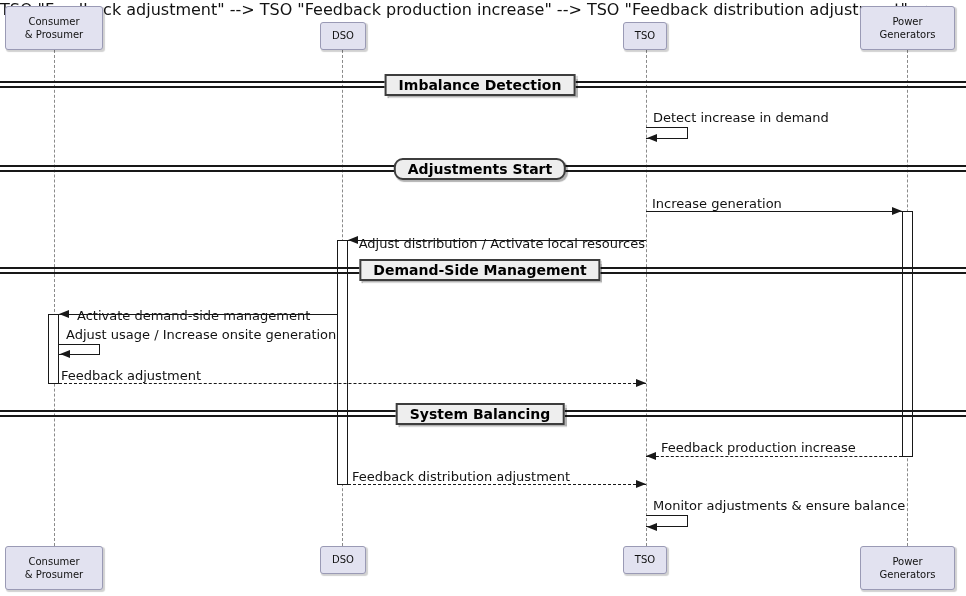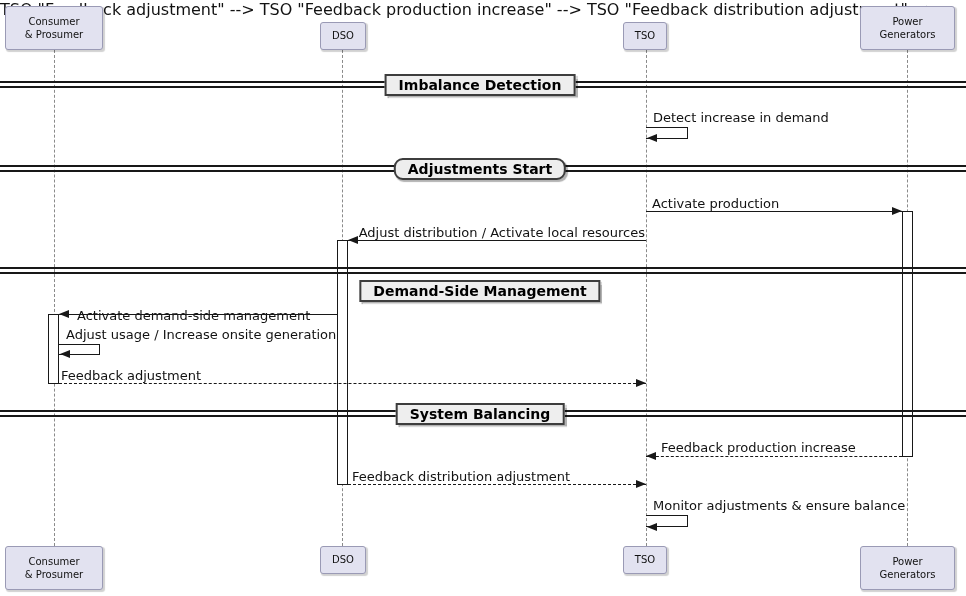--- a/index.html
+++ b/index.html
@@ -50,21 +50,21 @@
 
   
   <div class="divider-lines" style="top:81px;"></div>
   <div class="divider-lines" style="top:165px;"></div>
   <div class="divider-lines" style="top:267px;"></div>
   <div class="divider-lines" style="top:410px;"></div>
 
   
   <div class="divider-box" style="top:74px;">Imbalance Detection</div>
   <div class="divider-box" style="top:158px;border-radius:9px;">Adjustments Start</div>
-  <div class="divider-box" style="top:259px;margin-top:21px;">Demand-Side Management</div>
+  <div class="divider-box" style="top:259px;">Demand-Side Management</div>
   <div class="divider-box" style="top:403px;">System Balancing</div>
 
   
   <div class="participant" style="left:5px;top:6px;width:98px;height:44px;">Consumer
 &amp; Prosumer</div>
   <div class="participant" style="left:320px;top:22px;width:46px;height:28px;">DSO</div>
   <div class="participant" style="left:623px;top:22px;width:44px;height:28px;">TSO</div>
   <div class="participant" style="left:860px;top:6px;width:95px;height:44px;">Power
 Generators</div>
 
@@ -75,26 +75,26 @@
   <div class="participant" style="left:623px;top:546px;width:44px;height:28px;">TSO</div>
   <div class="participant" style="left:860px;top:546px;width:95px;height:44px;">Power
 Generators</div>
 
   
   <div class="msg-label" style="left:653px;top:110px;">Detect increase in demand</div>
   <div class="self-loop" style="left:646px;top:127px;width:42px;height:12px;"></div>
   <div class="arrow arrow-left" style="left:647px;top:134px;"></div>
 
   
-  <div class="msg-label" style="left:652px;top:196px;">Activate production</div>
+  <div class="msg-label" style="left:652px;top:196px;">Increase generation</div>
   <div class="msg-line" style="left:646px;top:211px;width:256px;"></div>
   <div class="arrow arrow-right" style="left:892px;top:206.5px;"></div>
 
   
-  <div class="msg-label" style="right:321px;top:225px;">Adjust distribution / Activate local resources</div>
+  <div class="msg-label" style="right:321px;top:236px;">Adjust distribution / Activate local resources</div>
   <div class="msg-line" style="left:348px;top:240px;width:298px;"></div>
   <div class="arrow arrow-left" style="left:348px;top:235.5px;"></div>
 
   
   <div class="msg-label" style="left:77px;top:308px;">Activate demand-side management</div>
   <div class="msg-line" style="left:59px;top:314px;width:278px;"></div>
   <div class="arrow arrow-left" style="left:59px;top:309.5px;"></div>
 
   
   <div class="msg-label" style="left:66px;top:327px;text-align:center;">Adjust usage / Increase onsite generation</div>

